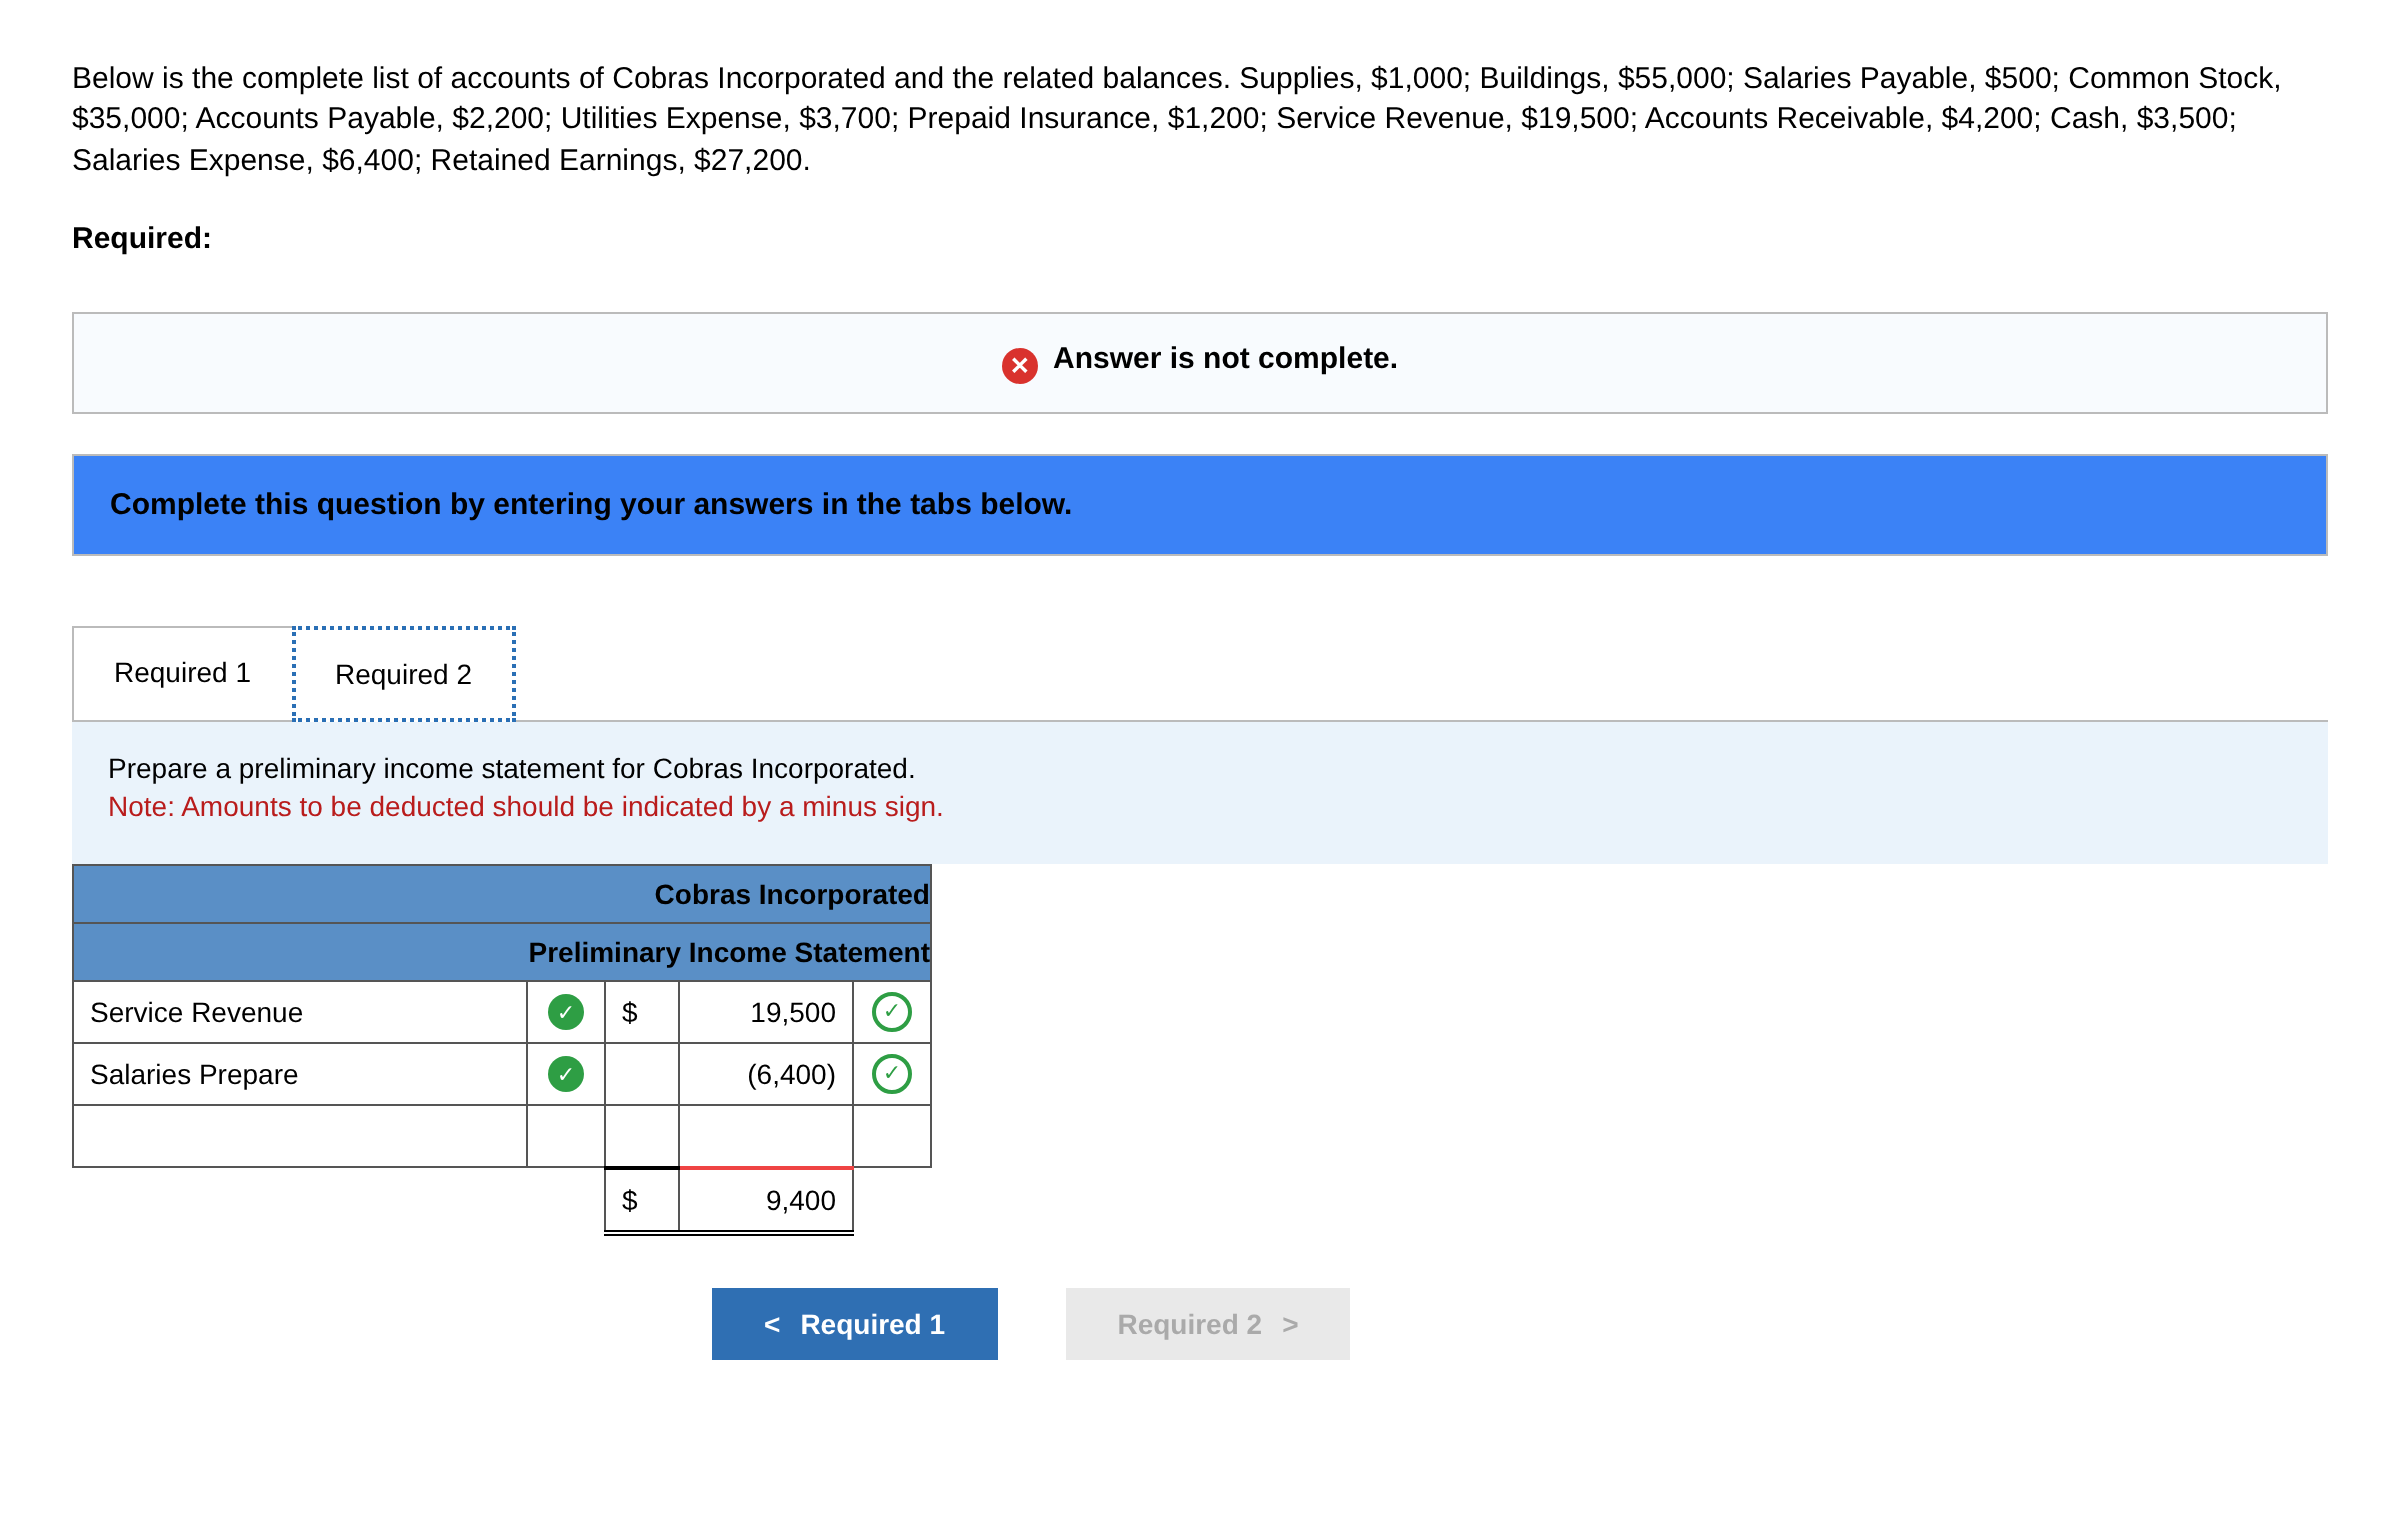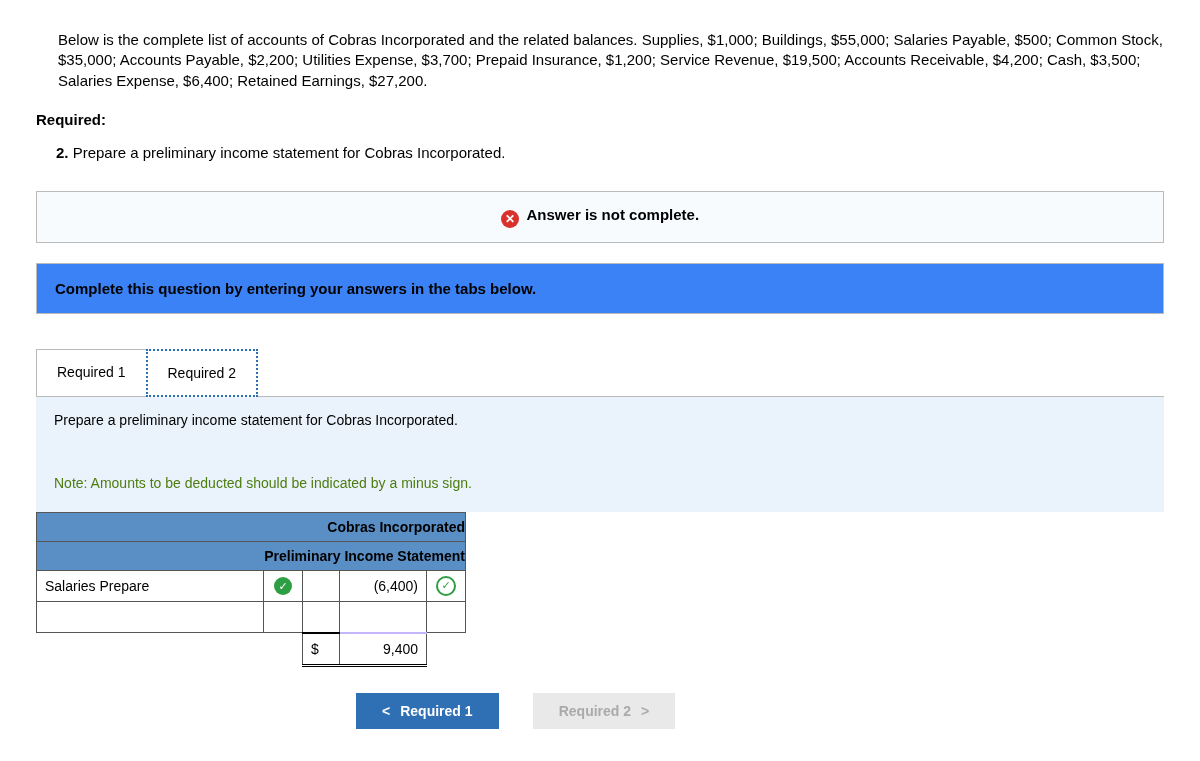--- a/index.html
+++ b/index.html
@@ -5,21 +5,20 @@
   body {
     font-family: Arial, Helvetica, sans-serif;
     margin: 0;
     padding: 30px 36px;
     color: #000;
     font-size: 15px;
   }
   .problem-text {
     line-height: 1.35;
     margin-bottom: 20px;
-    margin-left: 22px;
   }
   .required-heading {
     font-weight: bold;
     margin-bottom: 14px;
   }
   .required-list {
     margin: 0 0 28px 20px;
     padding: 0;
     line-height: 1.4;
   }
@@ -78,22 +77,21 @@
   }
   .tab-body {
     border-top: 1px solid #bbb;
     background: #eaf3fb;
     padding: 14px 18px 18px 18px;
     font-family: Verdana, Geneva, sans-serif;
     font-size: 14px;
     line-height: 1.4;
   }
   .tab-body .line2 {
-    color: #4d7c0f;
-    margin-top: 44px;
+    color: #b91c1c;
   }
 
   
   .stmt-wrap {
     margin-top: 0;
   }
   table.stmt {
     border-collapse: collapse;
     font-size: 14px;
     margin-top: 0;
@@ -129,21 +127,21 @@
   }
   .check.outline {
     background: #fff;
     color: #2e9e44;
     border: 2px solid #2e9e44;
     width: 16px;
     height: 16px;
   }
 
   .total-row td.amt {
-    border-top: 2px solid #c4b5fd;
+    border-top: 2px solid #ef4444;
     border-bottom: 3px double #000;
   }
   .total-row td.cur {
     border-top: 2px solid #000;
     border-bottom: 3px double #000;
   }
 
   
   .nav-row {
     margin-top: 26px;
@@ -173,21 +171,20 @@
   .nav-btn.next .chev { margin-left: 10px; font-weight: bold; }
 </style>
 </head>
 <body>
 
 <div class="problem-text">Below is the complete list of accounts of Cobras Incorporated and the related balances. Supplies, $1,000; Buildings, $55,000; Salaries Payable, $500; Common Stock, $35,000; Accounts Payable, $2,200; Utilities Expense, $3,700; Prepaid Insurance, $1,200; Service Revenue, $19,500; Accounts Receivable, $4,200; Cash, $3,500; Salaries Expense, $6,400; Retained Earnings, $27,200.</div>
 
 <div class="required-heading">Required:</div>
 
 <ul class="required-list">
-  <li><span class="num">2. </span><span>Prepare a preliminary income statement for Cobras Incorporated.</span></li>
 </ul>
 
 <div class="alert-box">
   <span class="x-icon">✕</span>
   <span>Answer is not complete.</span>
 </div>
 
 <div class="instruction-box">Complete this question by entering your answers in the tabs below.</div>
 
 <div class="tabs">
@@ -203,20 +200,27 @@
 <div class="stmt-wrap">
 <table class="stmt">
   <tbody>
         <tr>
           <th class="header" colspan="5">Cobras Incorporated</th>
         </tr>
   <tr>
           <th class="header" colspan="5">Preliminary Income Statement</th>
         </tr>
 
+  <tr>
+    <td class="account">Service Revenue</td>
+    <td class="chk"><span class="check">✓</span></td>
+    <td class="cur">$</td>
+    <td class="amt">19,500</td>
+    <td class="chk2"><span class="check outline">✓</span></td>
+  </tr>
   <tr>
     <td class="account">Salaries Prepare</td>
     <td class="chk"><span class="check">✓</span></td>
     <td class="cur"></td>
     <td class="amt">(6,400)</td>
     <td class="chk2"><span class="check outline">✓</span></td>
   </tr>
   <tr>
     <td class="account"></td>
     <td class="chk"></td>

